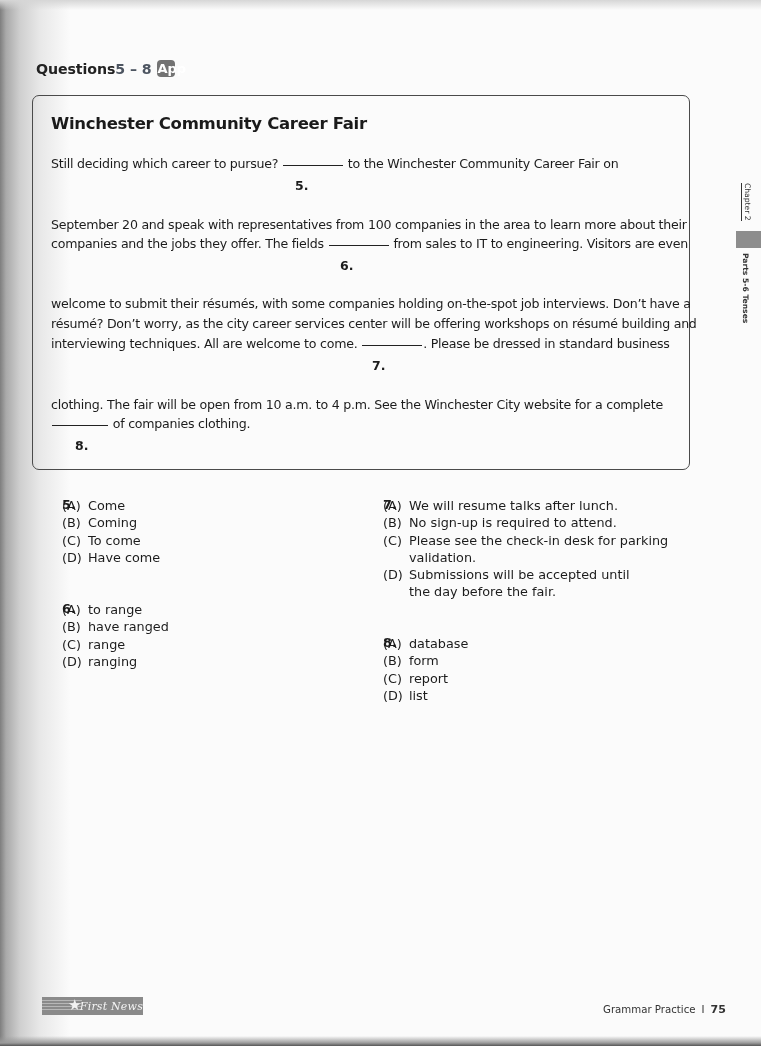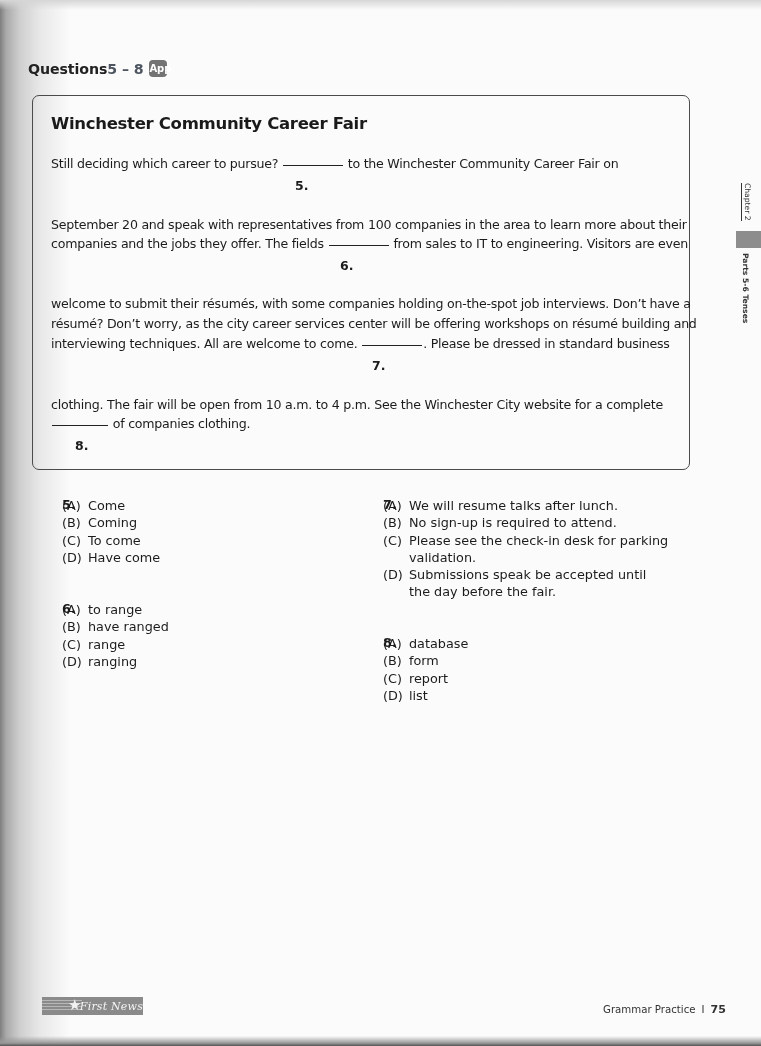--- a/index.html
+++ b/index.html
@@ -15,29 +15,29 @@
     }
     .shadow-top {
       position: absolute; left: 0; top: 0; width: 761px; height: 10px;
       background: linear-gradient(to bottom, #d6d6d6, rgba(251,251,251,0));
     }
     .shadow-bottom {
       position: absolute; left: 0; top: 1036px; width: 761px; height: 10px;
       background: linear-gradient(to bottom, rgba(251,251,251,0), #9a9a9a 70%, #555 100%);
     }
     .header {
-      position: absolute; left: 28px; top: 60px;
+      position: absolute; left: 36px; top: 60px;
       font-size: 14.2px; font-weight: bold; color: #222; letter-spacing: -0.1px;
       display: flex; align-items: center; white-space: nowrap;
     }
     .header .q-num { color: #4d5561; }
     .app-badge {
       display: inline-block; margin-left: 6px; width: 18px; height: 17px;
       background: #737373; color: #fff; border-radius: 4px;
-      font-size: 10px; font-weight: bold; line-height: 17px; text-align: center;
+      font-size: 13px; font-weight: bold; line-height: 17px; text-align: center;
     }
     .passage-box {
       position: absolute; left: 32px; top: 95px; width: 658px; height: 375px;
       border: 1.4px solid #4a4a4a; border-radius: 7px; box-sizing: border-box;
     }
     .passage-title {
       position: absolute; left: 18px; top: 18px;
       font-size: 16.5px; font-weight: bold; color: #1a1a1a; letter-spacing: -0.3px; white-space: nowrap;
     }
     .pline {
@@ -152,21 +152,21 @@
   <div class="option"><span class="letter">(B)</span><span class="text">have ranged</span></div>
   <div class="option"><span class="letter">(C)</span><span class="text">range</span></div>
   <div class="option"><span class="letter">(D)</span><span class="text">ranging</span></div>
 </div>
 
 <div class="question" style="left:383px; top:497px; width:300px;">
   <span class="qnum">7.</span>
   <div class="option"><span class="letter">(A)</span><span class="text">We will resume talks after lunch.</span></div>
   <div class="option"><span class="letter">(B)</span><span class="text">No sign-up is required to attend.</span></div>
   <div class="option"><span class="letter">(C)</span><span class="text" style="width:262px">Please see the check-in desk for parking validation.</span></div>
-  <div class="option"><span class="letter">(D)</span><span class="text" style="width:245px">Submissions speak be accepted until the day before the fair.</span></div>
+  <div class="option"><span class="letter">(D)</span><span class="text" style="width:245px">Submissions will be accepted until the day before the fair.</span></div>
 </div>
 
 <div class="question" style="left:383px; top:635px; width:300px;">
   <span class="qnum">8.</span>
   <div class="option"><span class="letter">(A)</span><span class="text">database</span></div>
   <div class="option"><span class="letter">(B)</span><span class="text">form</span></div>
   <div class="option"><span class="letter">(C)</span><span class="text">report</span></div>
   <div class="option"><span class="letter">(D)</span><span class="text">list</span></div>
 </div>
 

